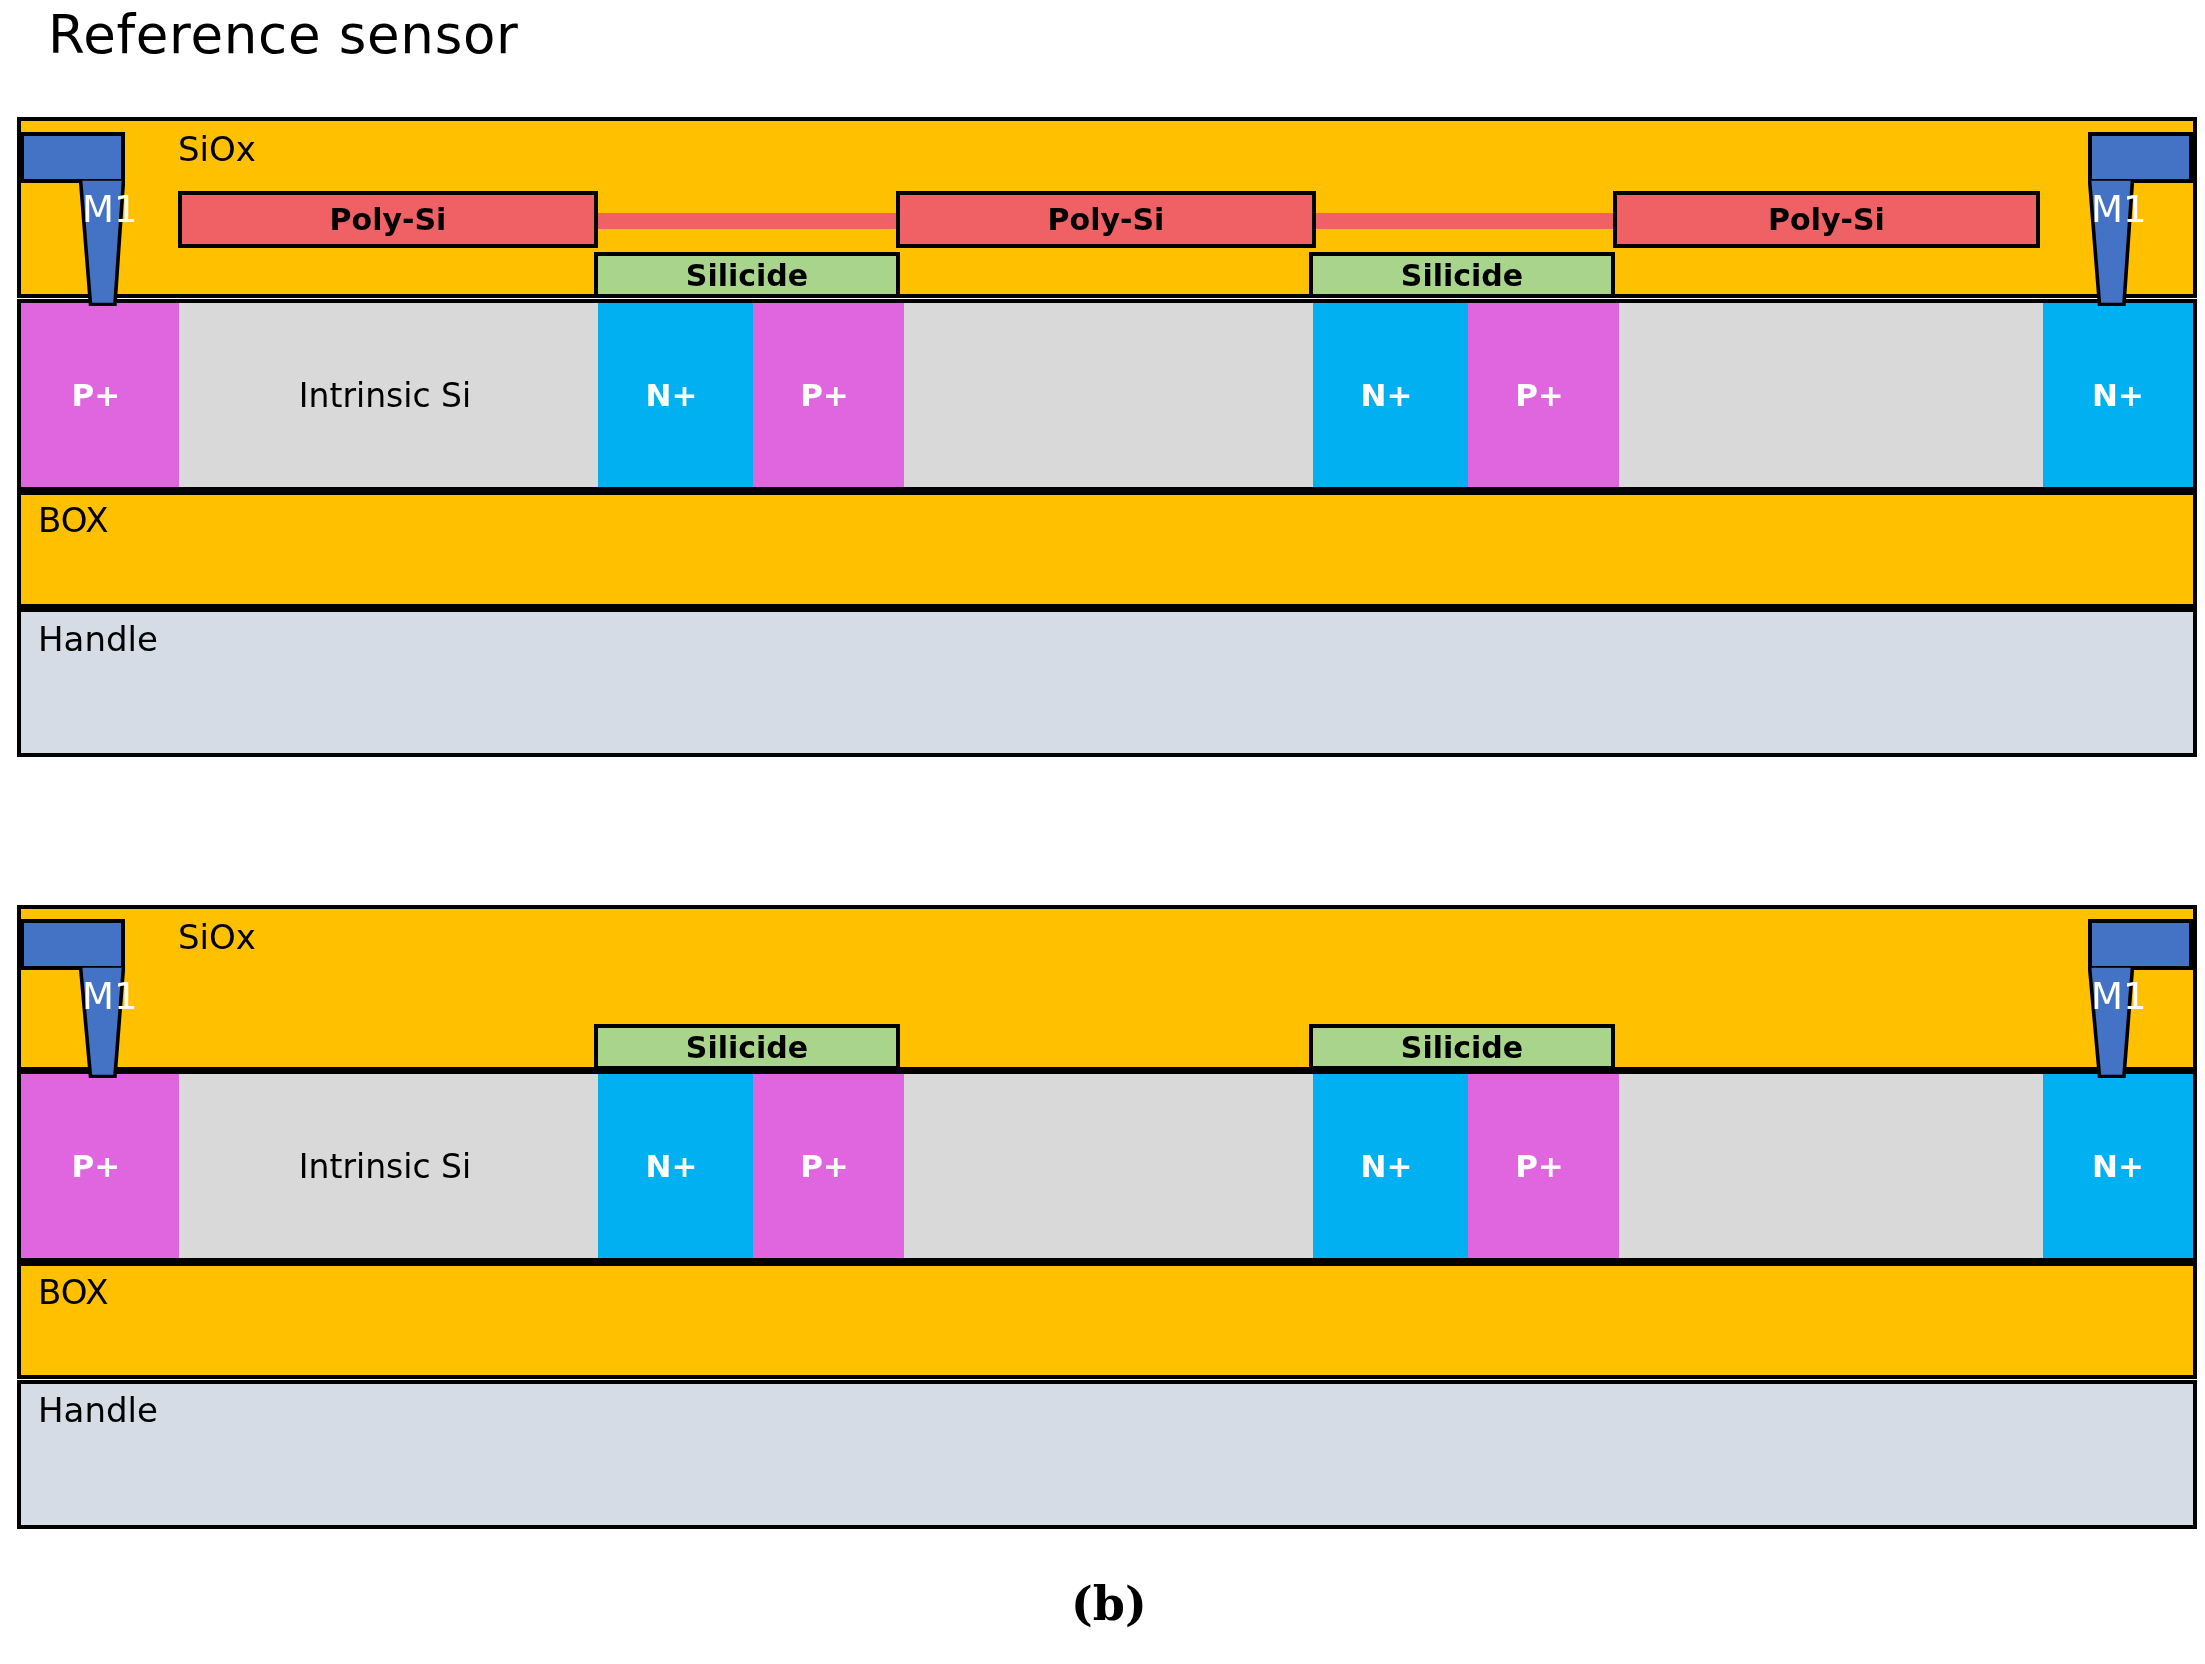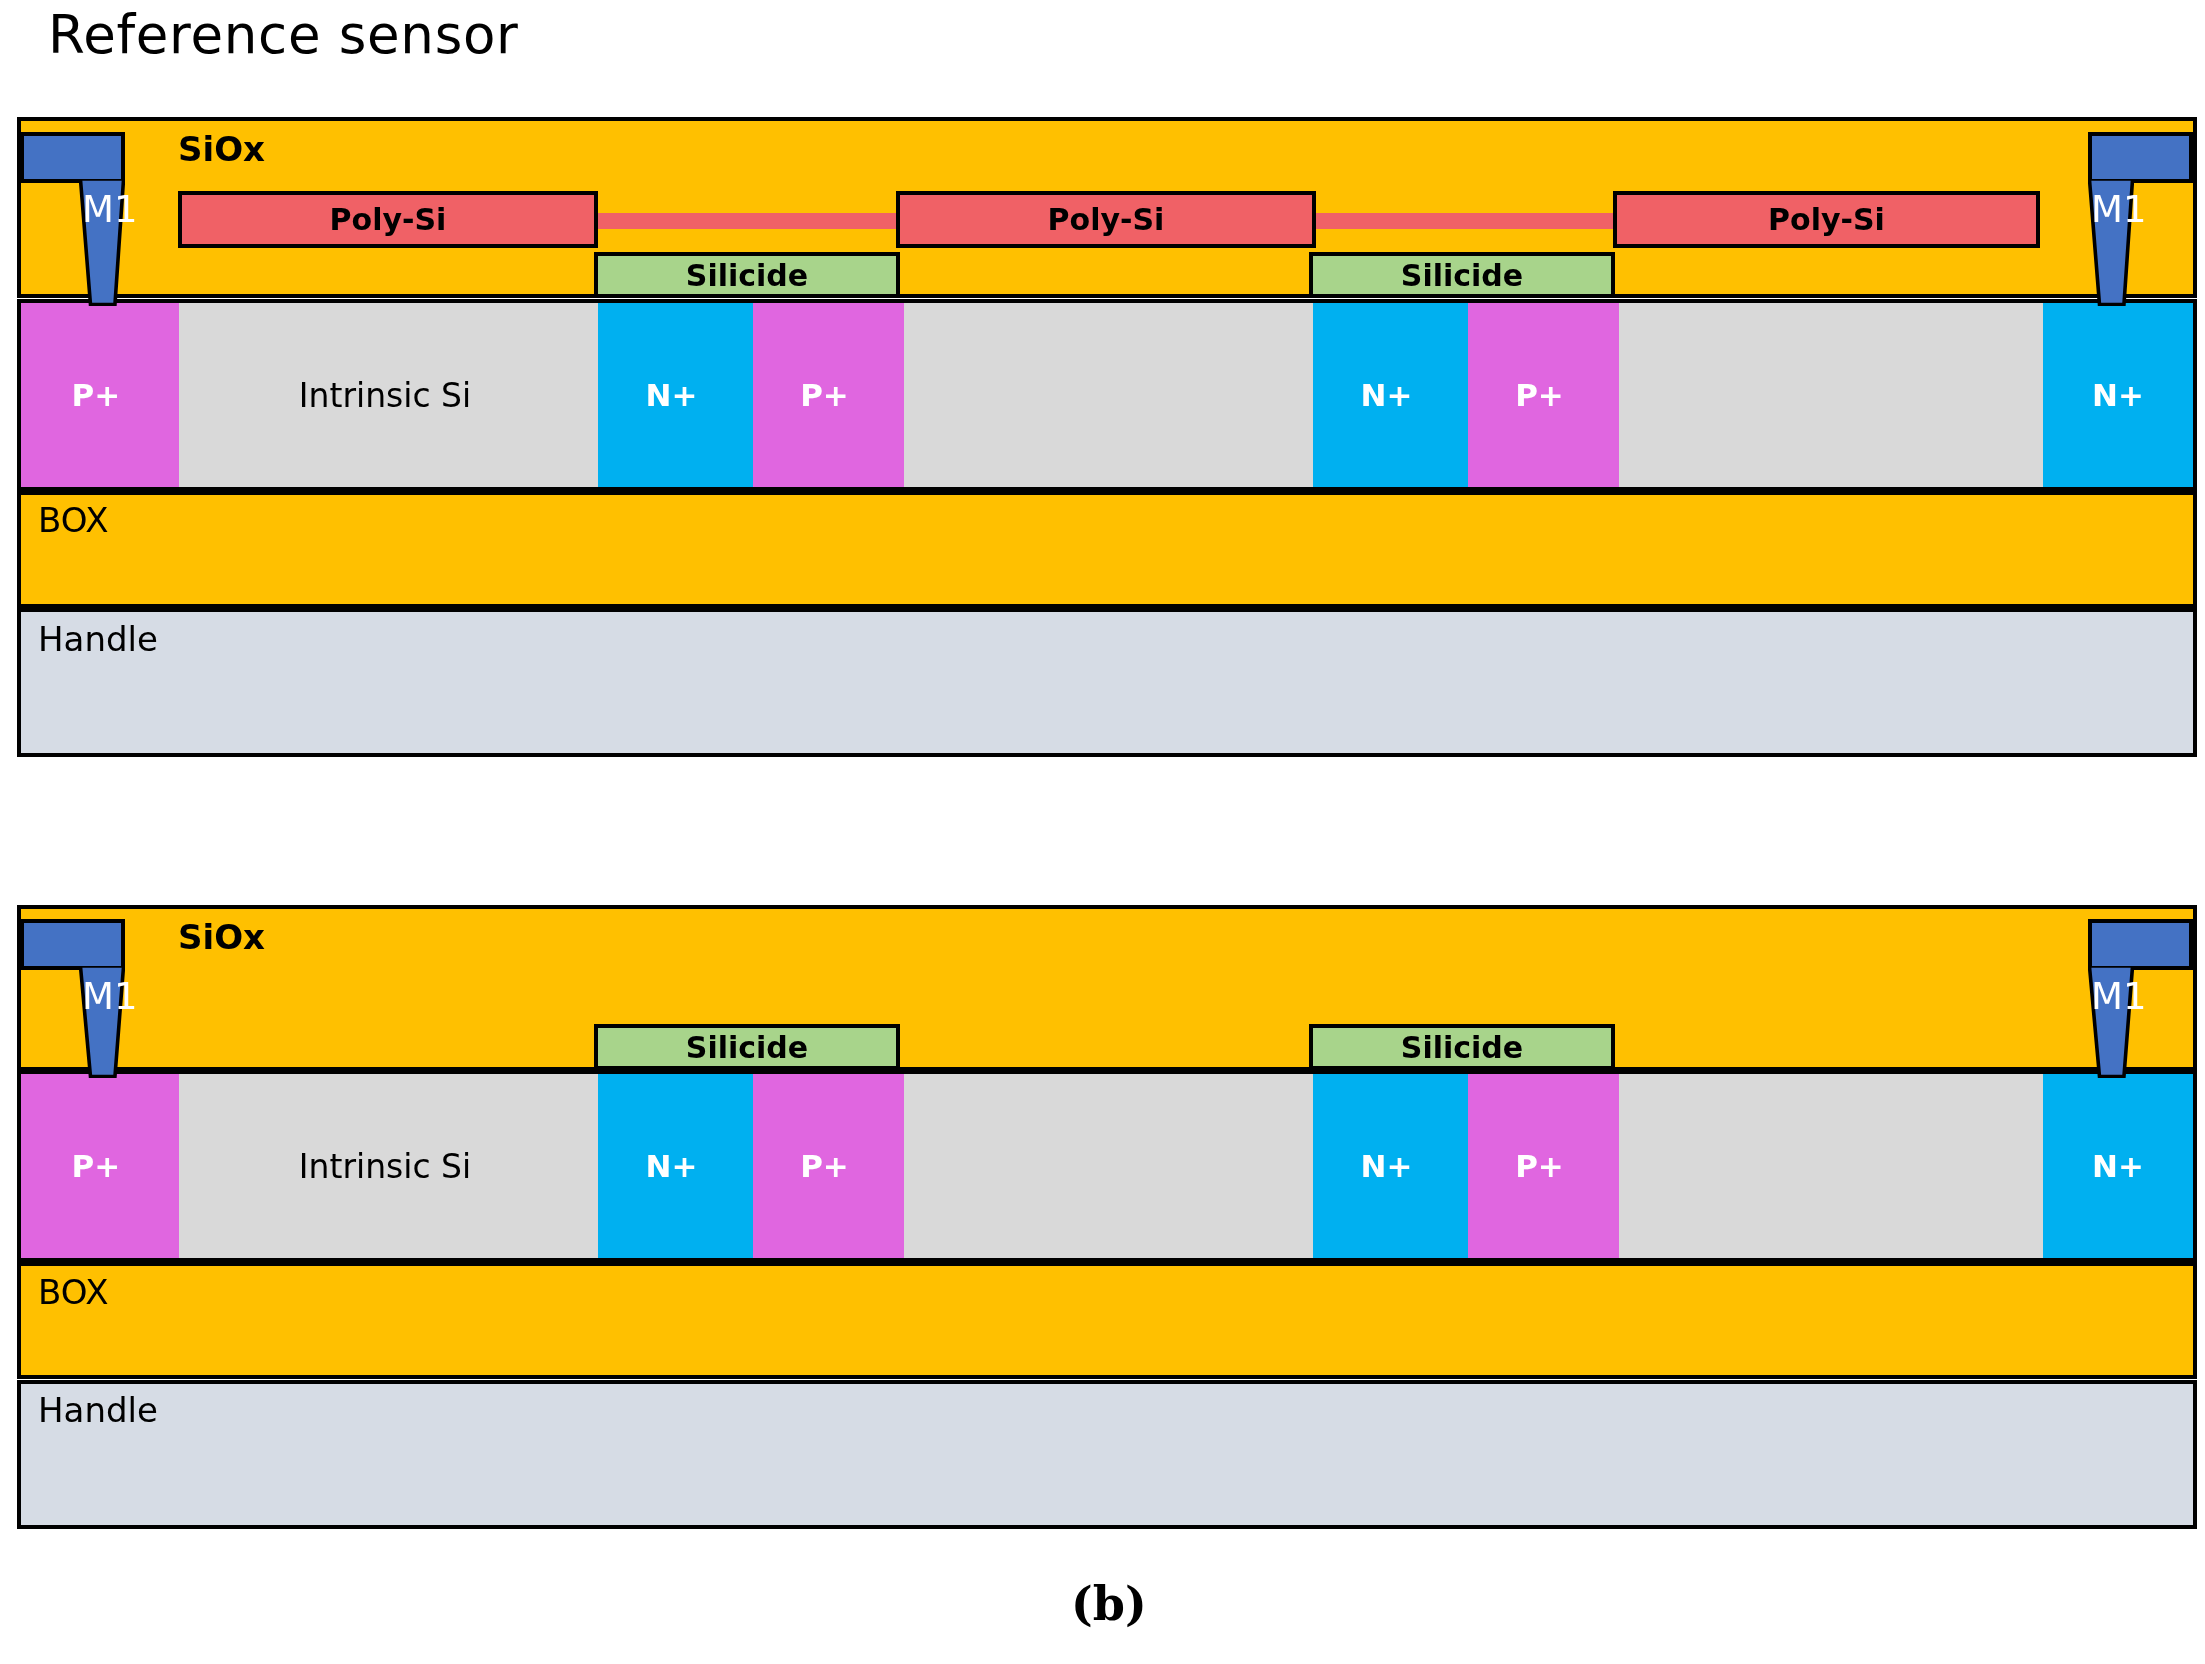--- a/index.html
+++ b/index.html
@@ -45,21 +45,21 @@
     position:absolute;display:flex;align-items:center;justify-content:center;
     white-space:nowrap;pointer-events:none;
   }
   .lbl-light{color:#fff;}
 
   .t-region{font-size:31px;font-weight:700;}
   .t-intrinsic{font-size:33px;font-weight:400;color:#000;}
   .t-block{font-size:30px;font-weight:700;color:#000;}
   .t-layername{font-size:34px;font-weight:400;color:#000;}
   .t-m1{font-size:37px;font-weight:400;color:#fff;}
-  .t-siox{font-size:34px;font-weight:700;color:#000;}
+  .t-siox{font-size:34px;font-weight:400;color:#000;}
 
   .caption{
     position:absolute;font-family:"DejaVu Serif","Liberation Serif",serif;
     font-size:46px;font-weight:700;color:#000;
   }
 </style>
 </head>
 <body>
 
 <div class="fig">

